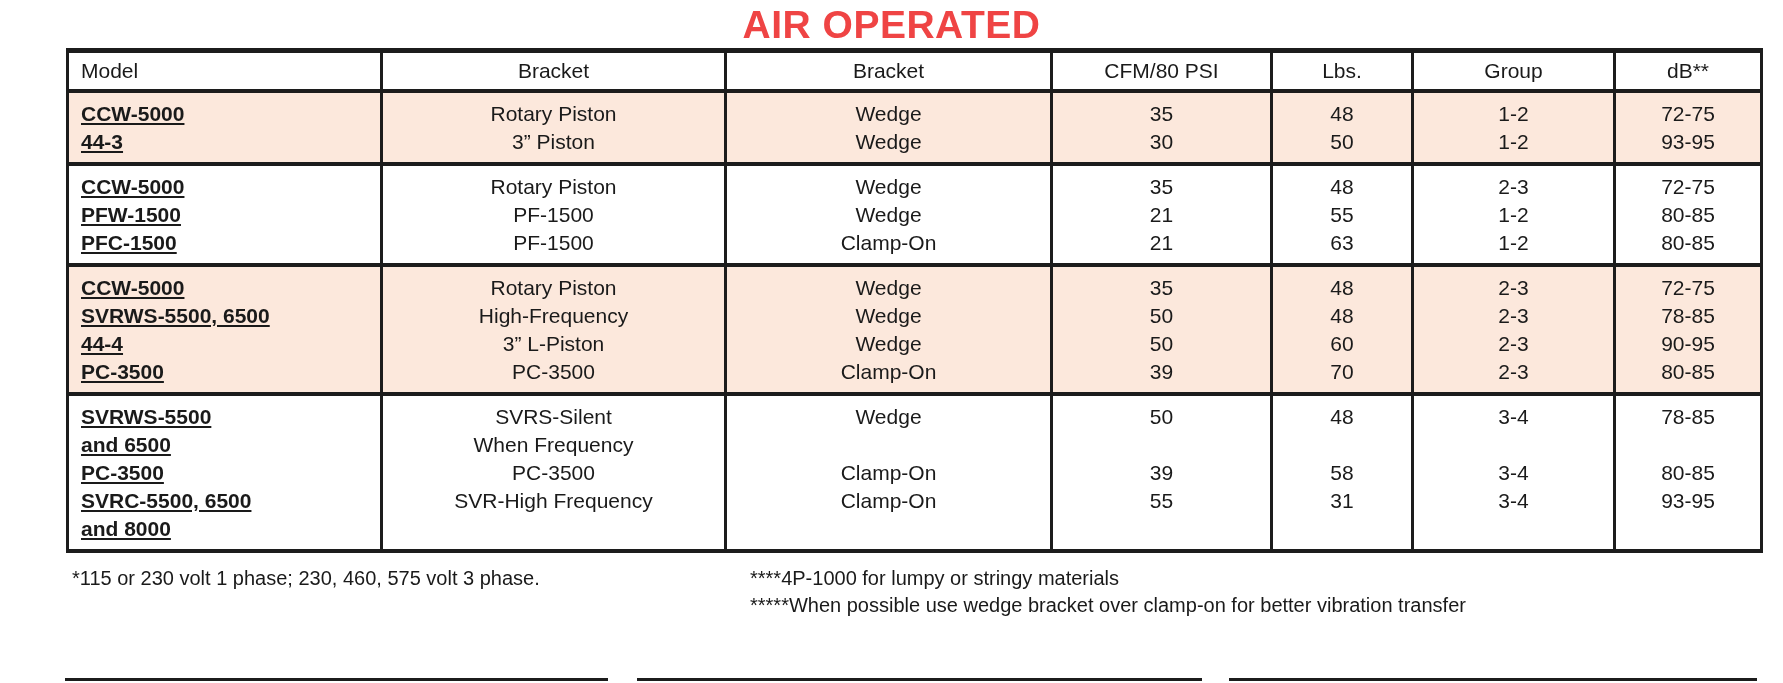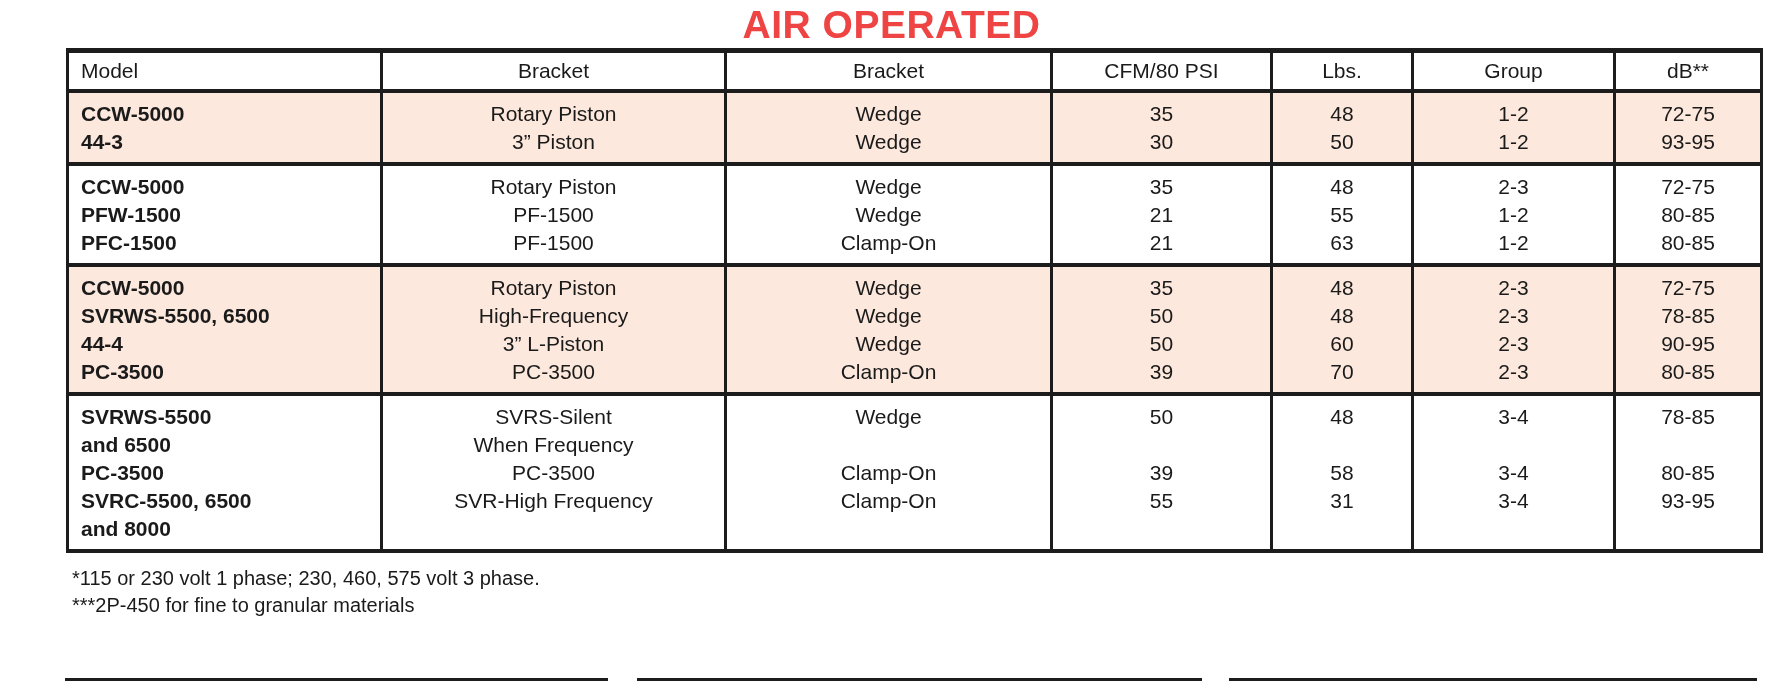--- a/index.html
+++ b/index.html
@@ -50,21 +50,21 @@
   .spec-table tbody tr { border-top: 4px solid #1c1c1c; }
   .spec-table tbody td { padding: 7px 0 6px 0; }
   tr.shaded { background: #fce8dc; }
   .line {
     height: 28px; line-height: 28px;
     font-size: 21px;
     text-align: center;
     white-space: nowrap;
     overflow: hidden;
   }
-  td.model .line { text-align: left; padding-left: 12px; font-weight: bold; }
+  td.model .line { text-align: left; padding-left: 12px; font-weight: bold; text-decoration: underline; }
 
   .footnotes {
     position: relative;
     margin: 12px 0 1px 72px;
     font-size: 20px;
     width: 1690px;
   }
   .fn-line { line-height: 27px; white-space: nowrap; }
   .fn-right { position: absolute; left: 678px; top: 0; }
 
@@ -264,21 +264,24 @@
             <div class="line">93-95</div>
             <div class="line">&nbsp;</div>
           </td>
         </tr>
       </tbody>
   </table>
 
   <div class="footnotes">
     <div class="fn-left" id="fn-left">
         <div class="fn-line">*115 or 230 volt 1 phase; 230, 460, 575 volt 3 phase.</div>
-        <div class="fn-line">***2P-450 for fine to granular materials</div>
+      </div>
+    <div class="fn-right" id="fn-right">
+        <div class="fn-line">****4P-1000 for lumpy or stringy materials</div>
+        <div class="fn-line">*****When possible use wedge bracket over clamp-on for better vibration transfer</div>
       </div>
   </div>
 
   <div class="rules">
     <div class="rule rule-1"></div>
     <div class="rule rule-2"></div>
     <div class="rule rule-3"></div>
   </div>
 
 </div>

